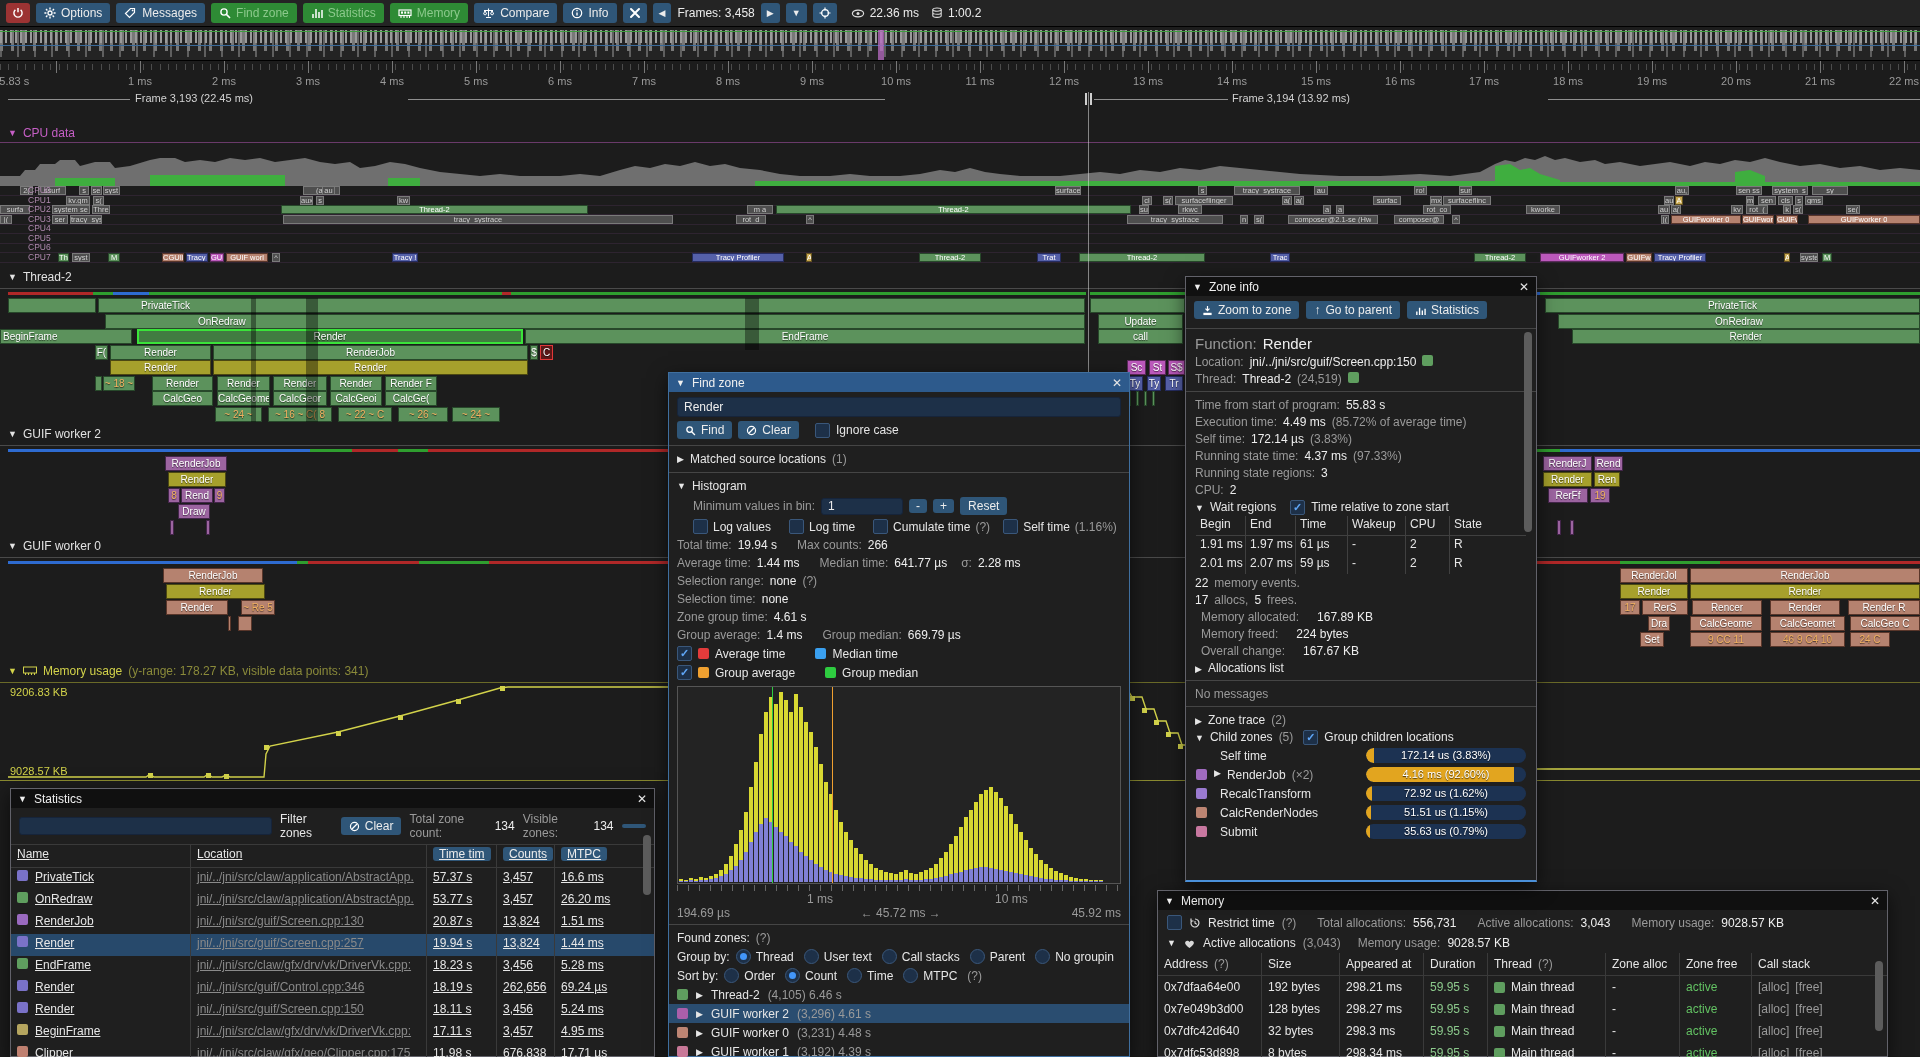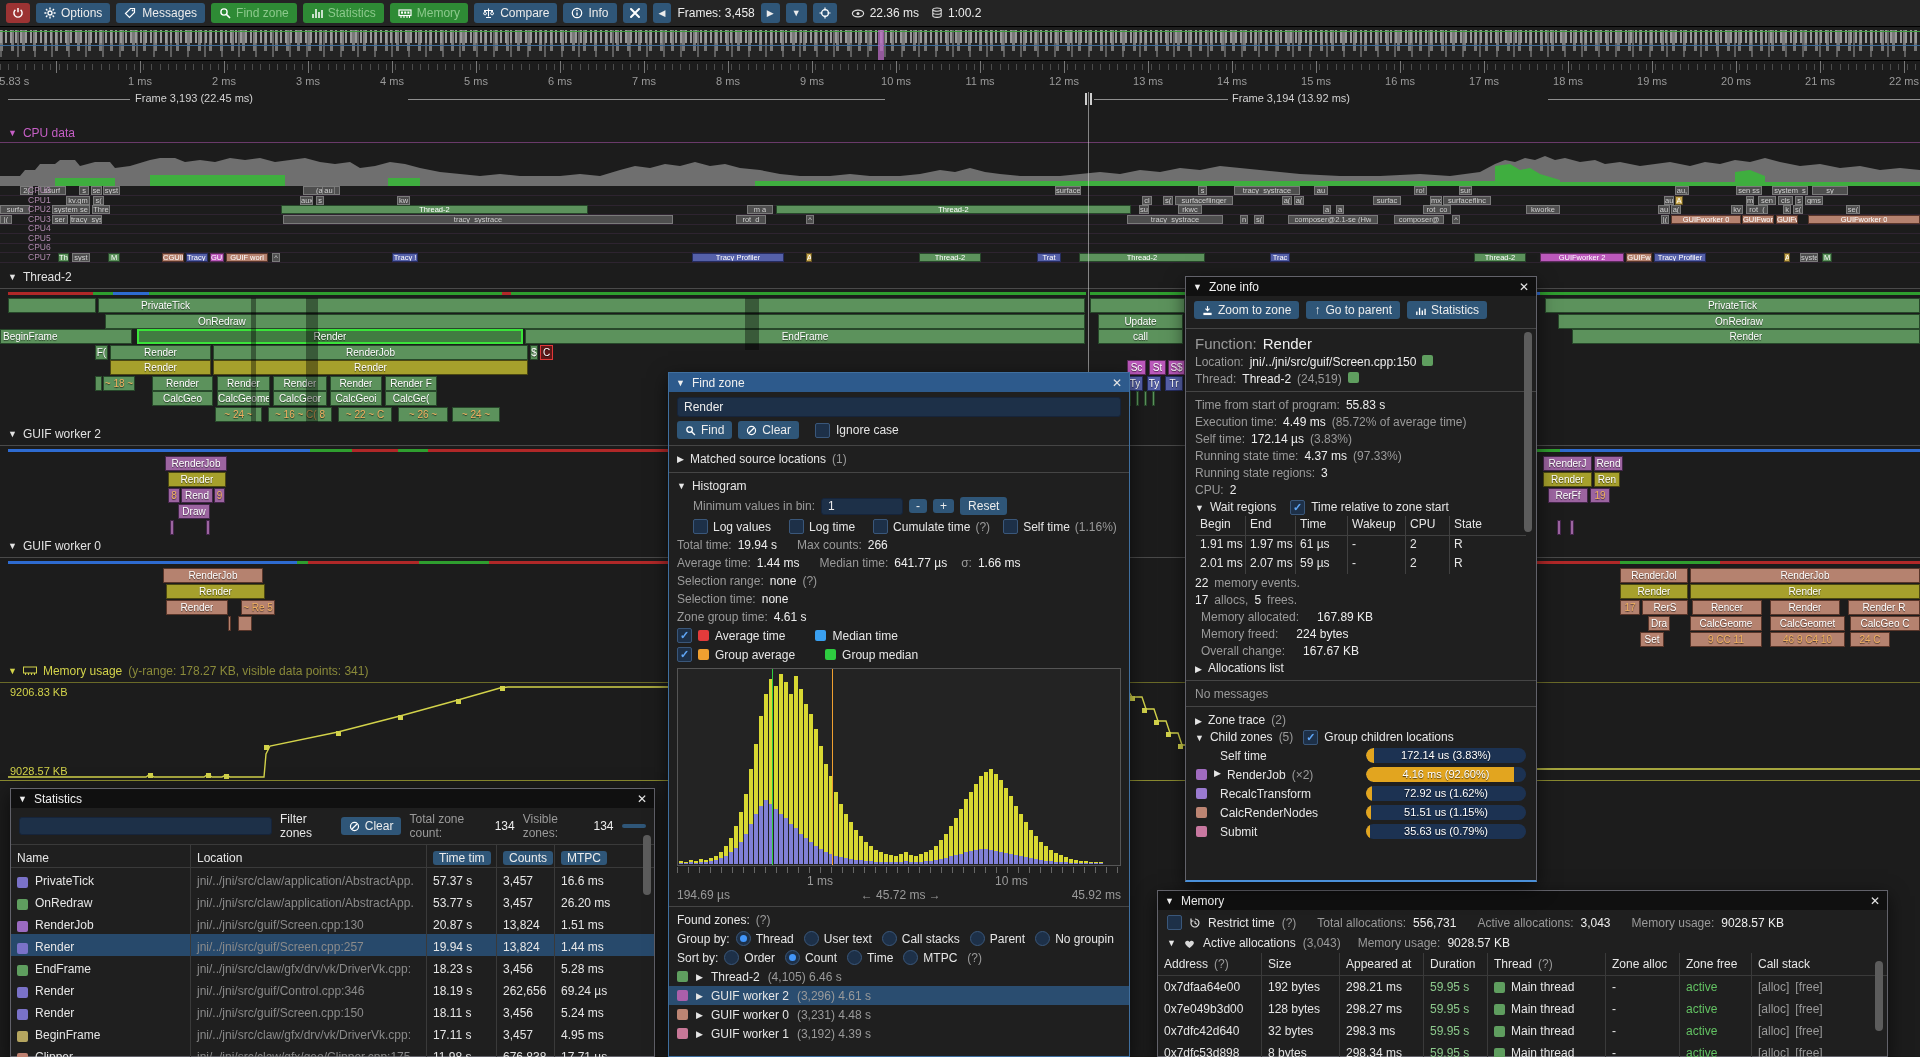--- a/index.html
+++ b/index.html
@@ -80,21 +80,21 @@
   .val{color:#eeeeee;}
   .btn{display:inline-flex;align-items:center;gap:5px;background:#2f5678;border-radius:3px;padding:2px 8px;color:#ececec;cursor:pointer;font-size:12px;white-space:nowrap;}
   .cb{width:13px;height:13px;background:#1d3048;border:1px solid #3a577a;border-radius:2px;display:inline-flex;align-items:center;justify-content:center;flex:none;cursor:pointer;}
   .cb .ck{color:#5fa5f5;font-size:11px;line-height:11px;font-weight:bold;}
   .rd{width:13px;height:13px;border-radius:50%;background:#1d3048;border:1px solid #3a577a;display:inline-flex;align-items:center;justify-content:center;flex:none;cursor:pointer;}
   .rd[data-on="1"]::after{content:"";width:7px;height:7px;border-radius:50%;background:#4296fa;}
   .sq{width:11px;height:11px;border-radius:2px;display:inline-block;flex:none;}
   .inputbox{background:#1d3048;border:1px solid #16243a;border-radius:3px;color:#ececec;font-size:12px;padding:2px 6px;box-sizing:border-box;}
   
   .sgrid{display:grid;grid-template-columns:180px 236px 70px 58px 1fr;align-items:center;}
-  .sgrid>div{padding:2px 6px;height:18px;display:flex;align-items:flex-end;gap:7px;overflow:hidden;white-space:nowrap;border-right:1px solid #3a3a3a;}
+  .sgrid>div{padding:2px 6px;height:18px;display:flex;align-items:flex-start;gap:7px;overflow:hidden;white-space:nowrap;border-right:1px solid #3a3a3a;text-decoration:underline;}
   .sgrid>div:last-child{border-right:none;}
   .srow[data-sel="1"]{background:#27496b;}
   .loc{color:#8a8a8a;}
   
   #fz .fzline{display:flex;gap:6px;align-items:center;padding:2px 8px;white-space:nowrap;}
   .hist{position:relative;background:#232323;border:1px solid #555;}
   .hbars{position:absolute;left:1px;bottom:1px;display:flex;gap:1px;align-items:flex-end;height:100%;}
   .hbar{width:4px;position:relative;background:#d8d832;}
   .hbar .pb{position:absolute;left:0;bottom:0;width:100%;background:#8080d8;}
   .vline{position:absolute;top:0;bottom:0;width:1px;z-index:2;}
@@ -1480,21 +1480,21 @@
           <span class="val"></span>
       </div>
 
       <div class="fzline">
         <span class="dim">Average time:</span>
           <span class="val">1.44 ms</span>
           <span class="dim"></span>
         <span class="dim" style="margin-left:8px">Median time:</span>
           <span class="val">641.77 µs</span>
         <span class="dim" style="margin-left:8px">σ:</span>
-          <span class="val">1.66 ms</span>
+          <span class="val">2.28 ms</span>
       </div>
 
       <div class="fzline">
         <span class="dim">Selection range:</span>
           <span class="val">none</span>
           <span class="dim">(?)</span>
         <span class="dim" style="margin-left:8px"></span>
           <span class="val"></span>
         <span class="dim" style="margin-left:8px"></span>
           <span class="val"></span>
@@ -1513,20 +1513,29 @@
       <div class="fzline">
         <span class="dim">Zone group time:</span>
           <span class="val">4.61 s</span>
           <span class="dim"></span>
         <span class="dim" style="margin-left:8px"></span>
           <span class="val"></span>
         <span class="dim" style="margin-left:8px"></span>
           <span class="val"></span>
       </div>
 
+      <div class="fzline">
+        <span class="dim">Group average:</span>
+          <span class="val">1.4 ms</span>
+          <span class="dim"></span>
+        <span class="dim" style="margin-left:8px">Group median:</span>
+          <span class="val">669.79 µs</span>
+        <span class="dim" style="margin-left:8px"></span>
+          <span class="val"></span>
+      </div>
     </div>
     <div>
       <div class="fzline">
         <span class="cb">
             <span class="ck">✓</span>
           </span>
         <span class="sq" style="background: rgb(226, 59, 59);"></span>
         <span>Average time</span>
         <span class="sq" style="margin-left: 24px; background: rgb(58, 160, 240);"></span>
         <span>Median time</span>

